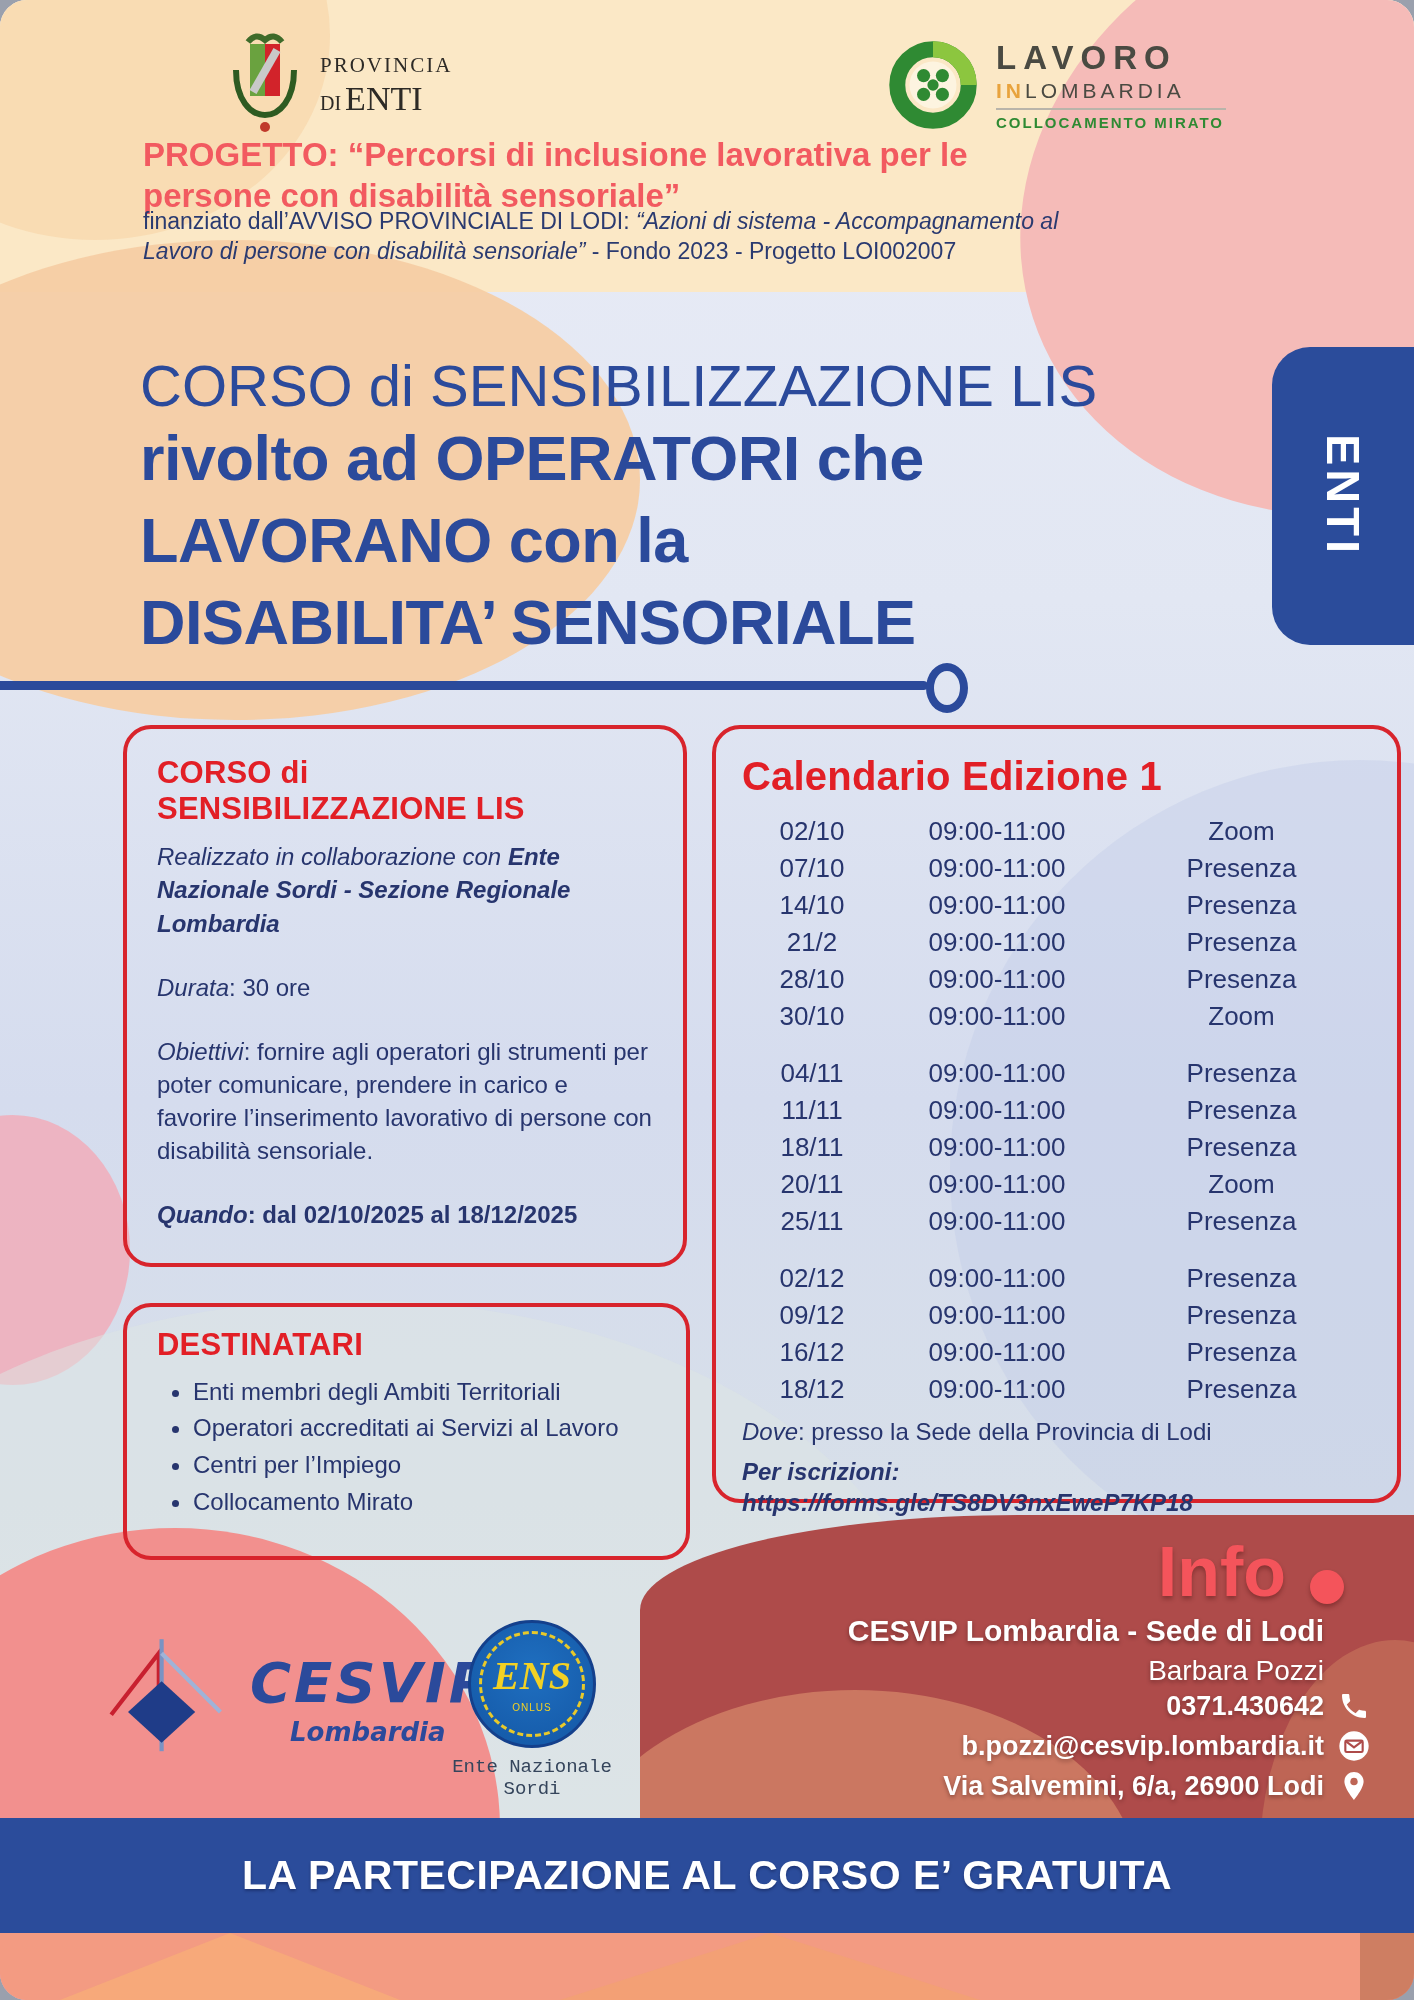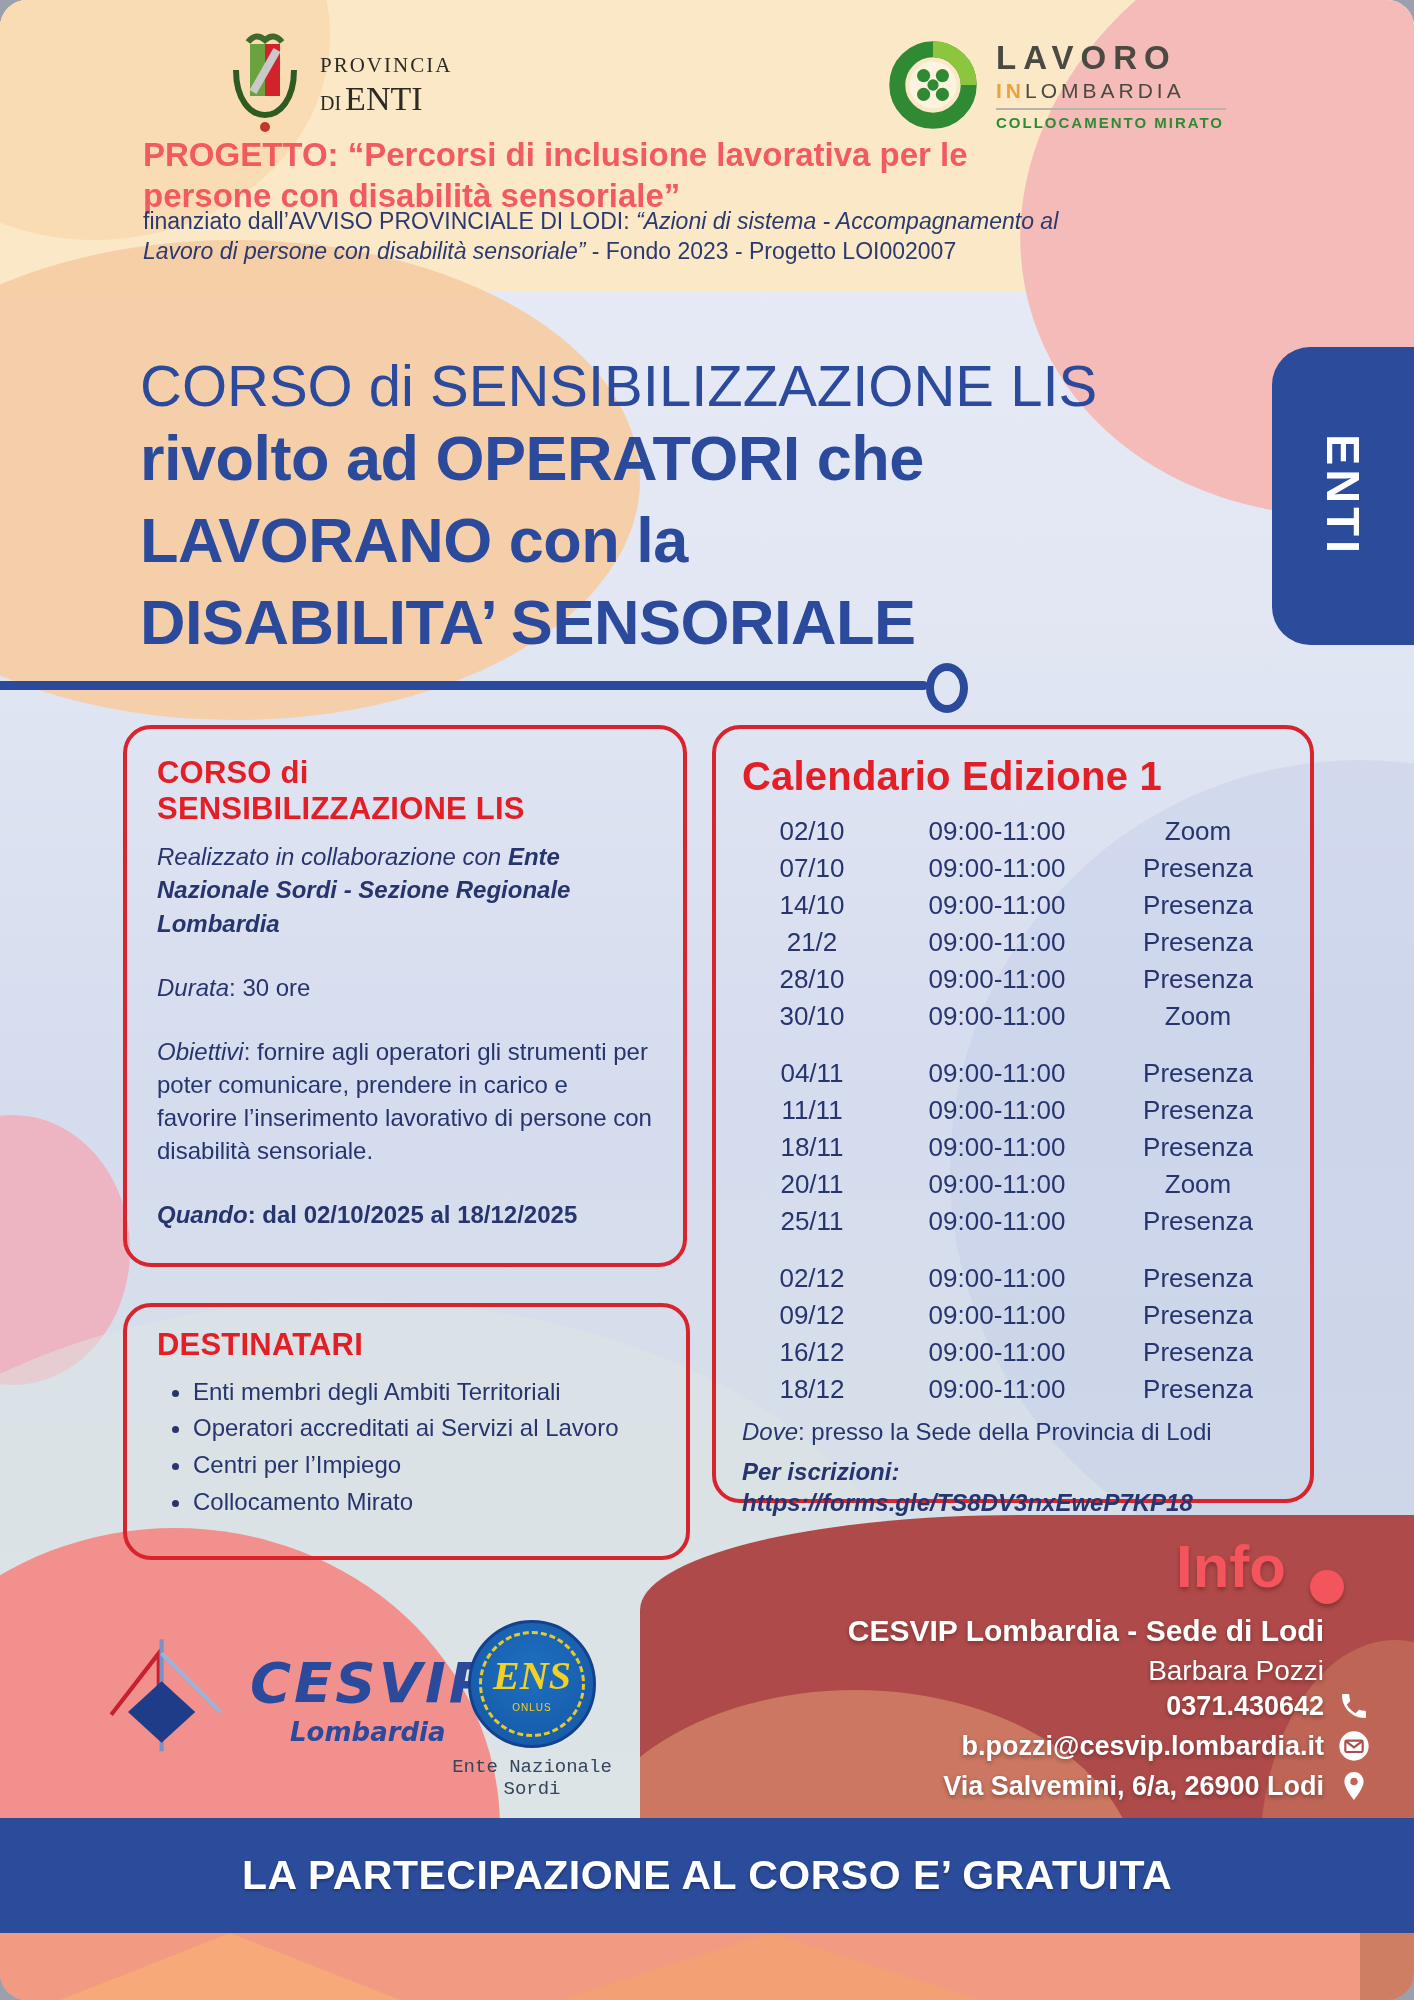--- a/index.html
+++ b/index.html
@@ -45,21 +45,21 @@
     line-height:1.3;letter-spacing:-0.5px;}
   .enti-tab{left:1272px;top:347px;width:142px;height:298px;background:#2b4c9b;
     border-radius:38px 0 0 38px;display:flex;align-items:center;justify-content:center;}
   .enti-tab span{writing-mode:vertical-rl;color:#fff;font-size:47px;font-weight:800;letter-spacing:4px;}
   .divider{left:0;top:681px;width:928px;height:9px;background:#2b4a9b;border-radius:0 6px 6px 0;}
   .divider-ring{left:926px;top:663px;width:26px;height:34px;border:8px solid #2b4a9b;border-radius:50%;}
   
   .rbox{border:4px solid #d8242c;border-radius:28px;box-sizing:border-box;color:#27356e;}
   .box-course{left:123px;top:725px;width:564px;height:542px;padding:26px 30px 0;}
   .box-dest{left:123px;top:1303px;width:567px;height:257px;padding:20px 30px 0;}
-  .box-cal{left:712px;top:725px;width:602px;height:778px;padding:24px 26px 0;}
+  .box-cal{left:712px;top:725px;width:689px;height:778px;padding:24px 26px 0;}
   .rbox h2{margin:0;font-size:31px;font-weight:800;color:#e21f26;line-height:1.15;letter-spacing:.2px;}
   .box-course p{margin:0;font-size:24px;line-height:1.38;}
   .collab{margin-top:14px !important;}
   .mt{margin-top:31px !important;}
   .quando{font-weight:bold;}
   .dest-list{margin:12px 0 0;padding-left:36px;font-size:24px;line-height:1.45;}
   .dest-list li{margin-bottom:2px;}
   
   .cal-title{font-size:40px !important;}
   .cal-grid{margin-top:14px;}
@@ -78,21 +78,21 @@
   .ens-logo{left:452px;top:1620px;width:160px;text-align:center;}
   .ens-circle{width:122px;height:122px;margin:0 auto;border-radius:50%;
     background:radial-gradient(circle at 50% 40%,#1f6fc0,#1356a4);border:3px solid #14408c;
     display:flex;flex-direction:column;align-items:center;justify-content:center;position:relative;}
   .ens-ring{position:absolute;inset:8px;border:3px dashed #e8c92a;border-radius:50%;}
   .ens-acronym{font-family:"Liberation Serif",serif;font-style:italic;font-weight:bold;
     font-size:40px;color:#f2d124;line-height:1;}
   .ens-onlus{font-size:10px;color:#f2d124;letter-spacing:1px;margin-top:6px;}
   .ens-caption{font-family:Liberation Mono, monospace;font-size:19px;color:#35455c;margin-top:8px;}
   
-  .info-title{right:128px;top:1532px;font-size:60px;font-weight:800;color:#f4545b;
+  .info-title{right:128px;top:1532px;font-size:70px;font-weight:800;color:#f4545b;
     text-shadow:0 3px 4px rgba(60,10,10,.35);}
   .info-dot{right:70px;top:1570px;width:34px;height:34px;border-radius:50%;background:#f4545b;
     box-shadow:0 3px 4px rgba(60,10,10,.35);}
   .info-org{right:90px;top:1614px;font-size:30px;font-weight:bold;color:#fff;
     text-shadow:0 2px 4px rgba(40,10,10,.4);}
   .info-person{right:90px;top:1655px;font-size:28px;color:#fff;text-shadow:0 2px 4px rgba(40,10,10,.4);}
   .info-rows{right:44px;top:1690px;display:flex;flex-direction:column;gap:8px;}
   .info-row{display:flex;justify-content:flex-end;align-items:center;gap:14px;
     color:#fff;font-size:27px;font-weight:600;text-shadow:0 2px 4px rgba(40,10,10,.4);}
   .info-row svg{flex:0 0 auto;}

